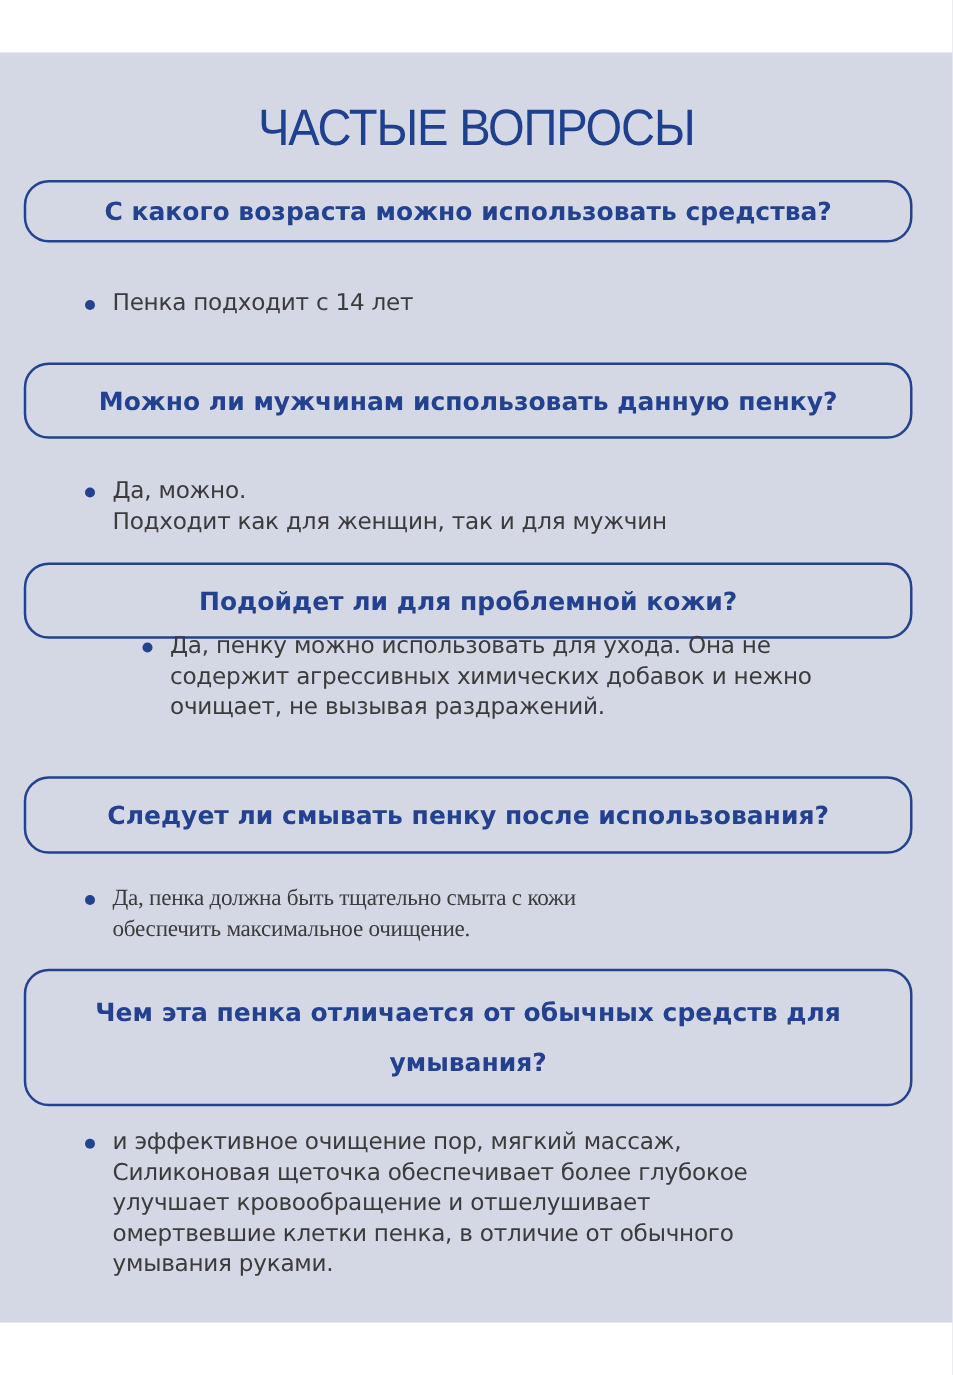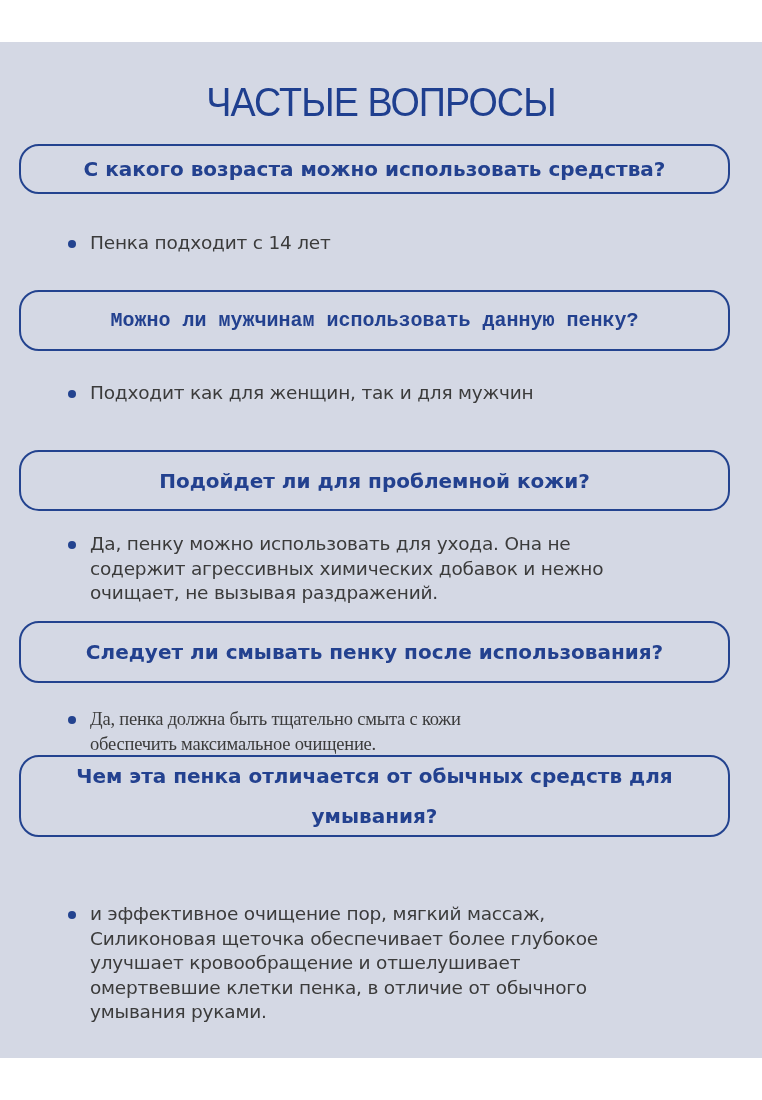--- a/index.html
+++ b/index.html
@@ -50,48 +50,49 @@
 <div class="title">ЧАСТЫЕ ВОПРОСЫ</div>
 
 <div class="q" style="top:144px;height:50px;">
   <span>С какого возраста можно использовать средства?</span>
 </div>
 <div class="a" style="top:231px;">
   <span class="bullet"></span>
   <span class="line">Пенка подходит с 14 лет</span>
 </div>
 
-<div class="q" style="top:290px;height:61px;font-family:Liberation Mono, monospace;">
+<div class="q" style="top:290px;height:61px;">
   <span>Можно ли мужчинам использовать данную пенку?</span>
 </div>
 <div class="a" style="top:381px;">
   <span class="bullet"></span>
+  <span class="line">Да, можно.</span>
   <span class="line">Подходит как для женщин, так и для мужчин</span>
 </div>
 
 <div class="q" style="top:450px;height:61px;">
   <span>Подойдет ли для проблемной кожи?</span>
 </div>
-<div class="a" style="top:532px;">
+<div class="a" style="top:505px;margin-left:46px;">
   <span class="bullet"></span>
   <span class="line">Да, пенку можно использовать для ухода. Она не</span>
   <span class="line">содержит агрессивных химических добавок и нежно</span>
   <span class="line">очищает, не вызывая раздражений.</span>
 </div>
 
 <div class="q" style="top:621px;height:62px;align-items:center;">
   <span>Следует ли смывать пенку после использования?</span>
 </div>
 <div class="a" style="top:707px;font-family:Liberation Serif, serif;">
   <span class="bullet"></span>
   <span class="line">Да, пенка должна быть тщательно смыта с кожи</span>
   <span class="line">обеспечить максимальное очищение.</span>
 </div>
 
-<div class="q" style="top:755px;height:82px;flex-direction:column;gap:12px;">
+<div class="q" style="top:775px;height:110px;flex-direction:column;gap:12px;">
   <span style="display:block">Чем эта пенка отличается от обычных средств для</span>
   <span style="display:block">умывания?</span>
 </div>
 <div class="a" style="top:902px;">
   <span class="bullet"></span>
   <span class="line">и эффективное очищение пор, мягкий массаж,</span>
   <span class="line">Силиконовая щеточка обеспечивает более глубокое</span>
   <span class="line">улучшает кровообращение и отшелушивает</span>
   <span class="line">омертвевшие клетки пенка, в отличие от обычного</span>
   <span class="line">умывания руками.</span>

